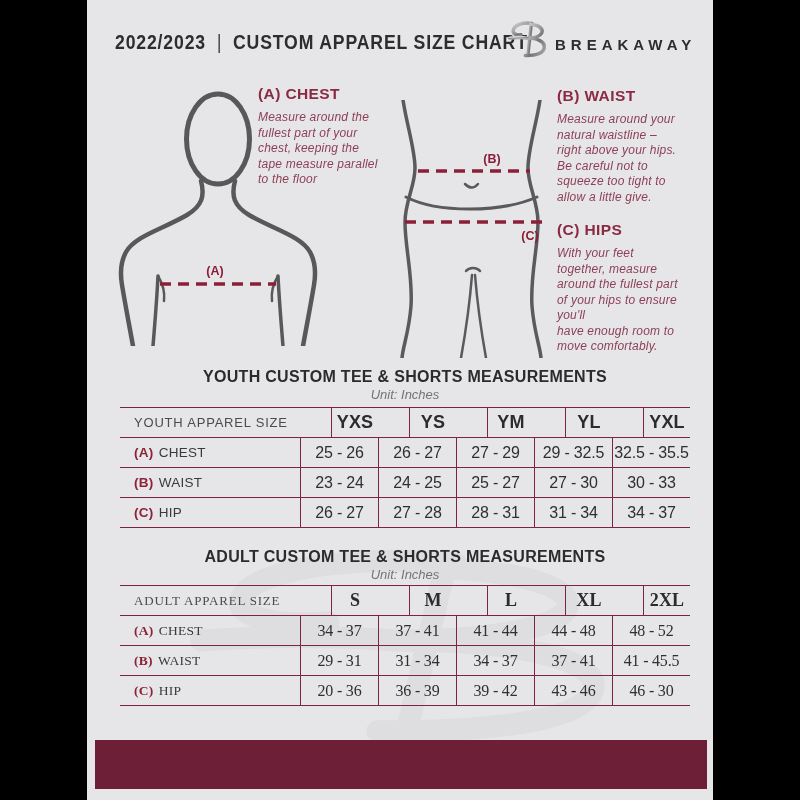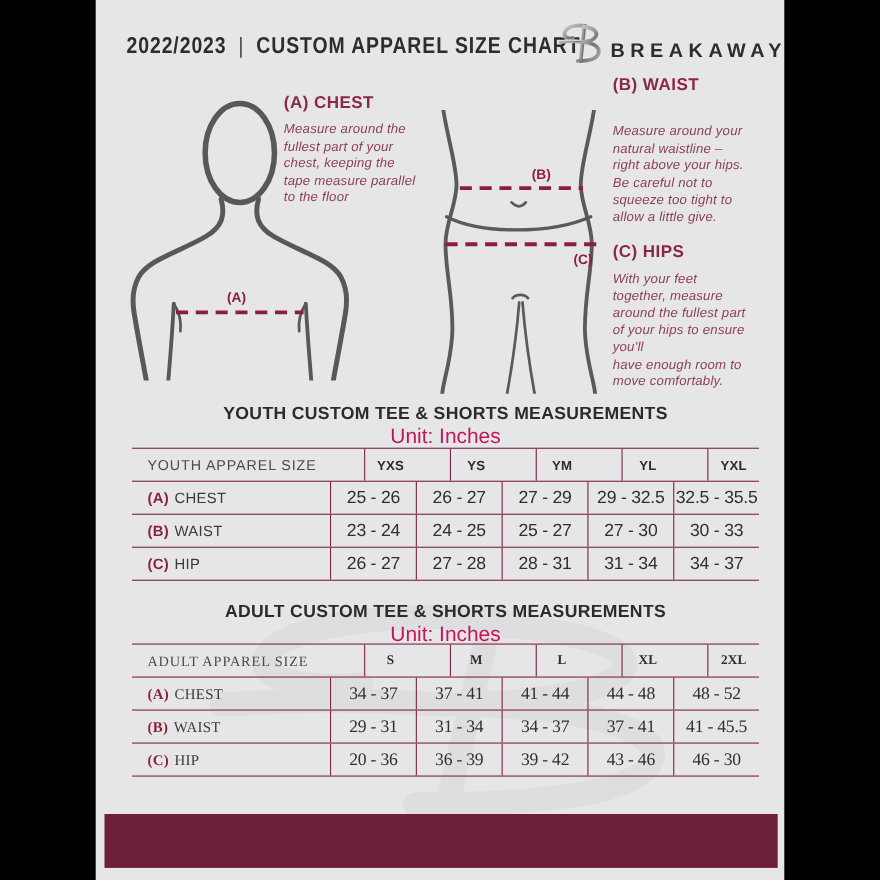--- a/index.html
+++ b/index.html
@@ -30,21 +30,21 @@
     position:absolute; left:28px; top:30px;
     display:flex; align-items:center; gap:13px;
     transform:scaleX(0.84); transform-origin:left center;
     color:var(--ink); font-weight:700; font-size:21px; letter-spacing:1px;
     white-space:nowrap;
   }
   .hdr-pipe{font-weight:400; font-size:20px; color:#3a3a3a;}
   .logo{position:absolute; left:419px; top:20px;}
   .brand{
     position:absolute; left:468px; top:36px;
-    font-size:18px; font-weight:700; letter-spacing:5px; color:var(--ink);
+    font-size:15px; font-weight:700; letter-spacing:5px; color:var(--ink);
     white-space:nowrap;
   }
   
   .fig{position:absolute;}
   .fig1{left:30px; top:84px;}
   .fig2{left:310px; top:100px;}
   .fig-label{
     position:absolute; transform:translateX(-50%);
     color:var(--dash-maroon); font-weight:700; font-size:12.5px;
     white-space:nowrap;
@@ -57,32 +57,32 @@
     position:absolute; color:var(--head-maroon); font-weight:700;
     font-size:15.5px; letter-spacing:0.4px; white-space:nowrap;
   }
   .sec-b{
     position:absolute; color:var(--body-maroon); font-style:italic;
     font-size:12px; line-height:15.5px; letter-spacing:0.2px;
     white-space:pre-line;
   }
   .secA-h{left:171px; top:85px;}
   .secA-b{left:171px; top:110px; width:170px;}
-  .secB-h{left:470px; top:69px;}
+  .secB-h{left:470px; top:87px;}
   .secB-b{left:470px; top:112px; width:160px;}
   .secC-h{left:470px; top:221px;}
   .secC-b{left:470px; top:246px; width:160px;}
   
   .tbl-title{
     position:absolute; left:33px; width:570px; text-align:center;
     color:#2b2b2b; font-weight:700; font-size:16px; letter-spacing:0.3px;
   }
   .tbl-unit{
     position:absolute; left:33px; width:570px; text-align:center;
-    color:#be185d; font-size:19px;
+    color:#737373; font-style:italic; font-size:13px;
   }
   .youth-title{top:368px;} .youth-unit{top:387px;}
   .adult-title{top:548px;} .adult-unit{top:567px;}
   
   .size-table{
     position:absolute; left:33px; width:570px;
     border-top:1.5px solid var(--border-maroon);
   }
   .youth-table{top:407px;}
   .adult-table{top:585px;font-family:Liberation Serif, serif;}
@@ -90,21 +90,21 @@
     display:grid; grid-template-columns:180px repeat(5,78px);
     border-bottom:1.5px solid var(--border-maroon);
     height:30px; align-items:center;
   }
   .tcell{
     height:100%; display:flex; align-items:center; justify-content:center;
     border-left:1.5px solid var(--border-maroon);
     font-size:16px; color:#2f2f2f; letter-spacing:-0.2px;
   }
   .tcell:first-child{border-left:none; justify-content:flex-start; padding-left:14px;}
-  .col-head{font-weight:700; font-size:12px; color:#2c2c2c; letter-spacing:0.2px;margin-left:31px;}
+  .col-head{font-weight:700; font-size:18px; color:#2c2c2c; letter-spacing:0.2px;margin-left:31px;}
   .table-name{font-weight:400; font-size:13px; color:#4b4b4b; letter-spacing:0.8px;}
   .row-label{font-size:13.5px; color:#3a3a3a; letter-spacing:0.3px;}
   .row-prefix{font-weight:700; color:#8b2338; margin-right:5px;}
   
   .watermark{position:absolute; left:75px; top:545px; opacity:0.6; z-index:0;}
   .footer-bar{
     position:absolute; left:8px; top:740px; width:612px; height:49px;
     background:var(--footer-maroon);
   }
   .abs-el{z-index:1;}

